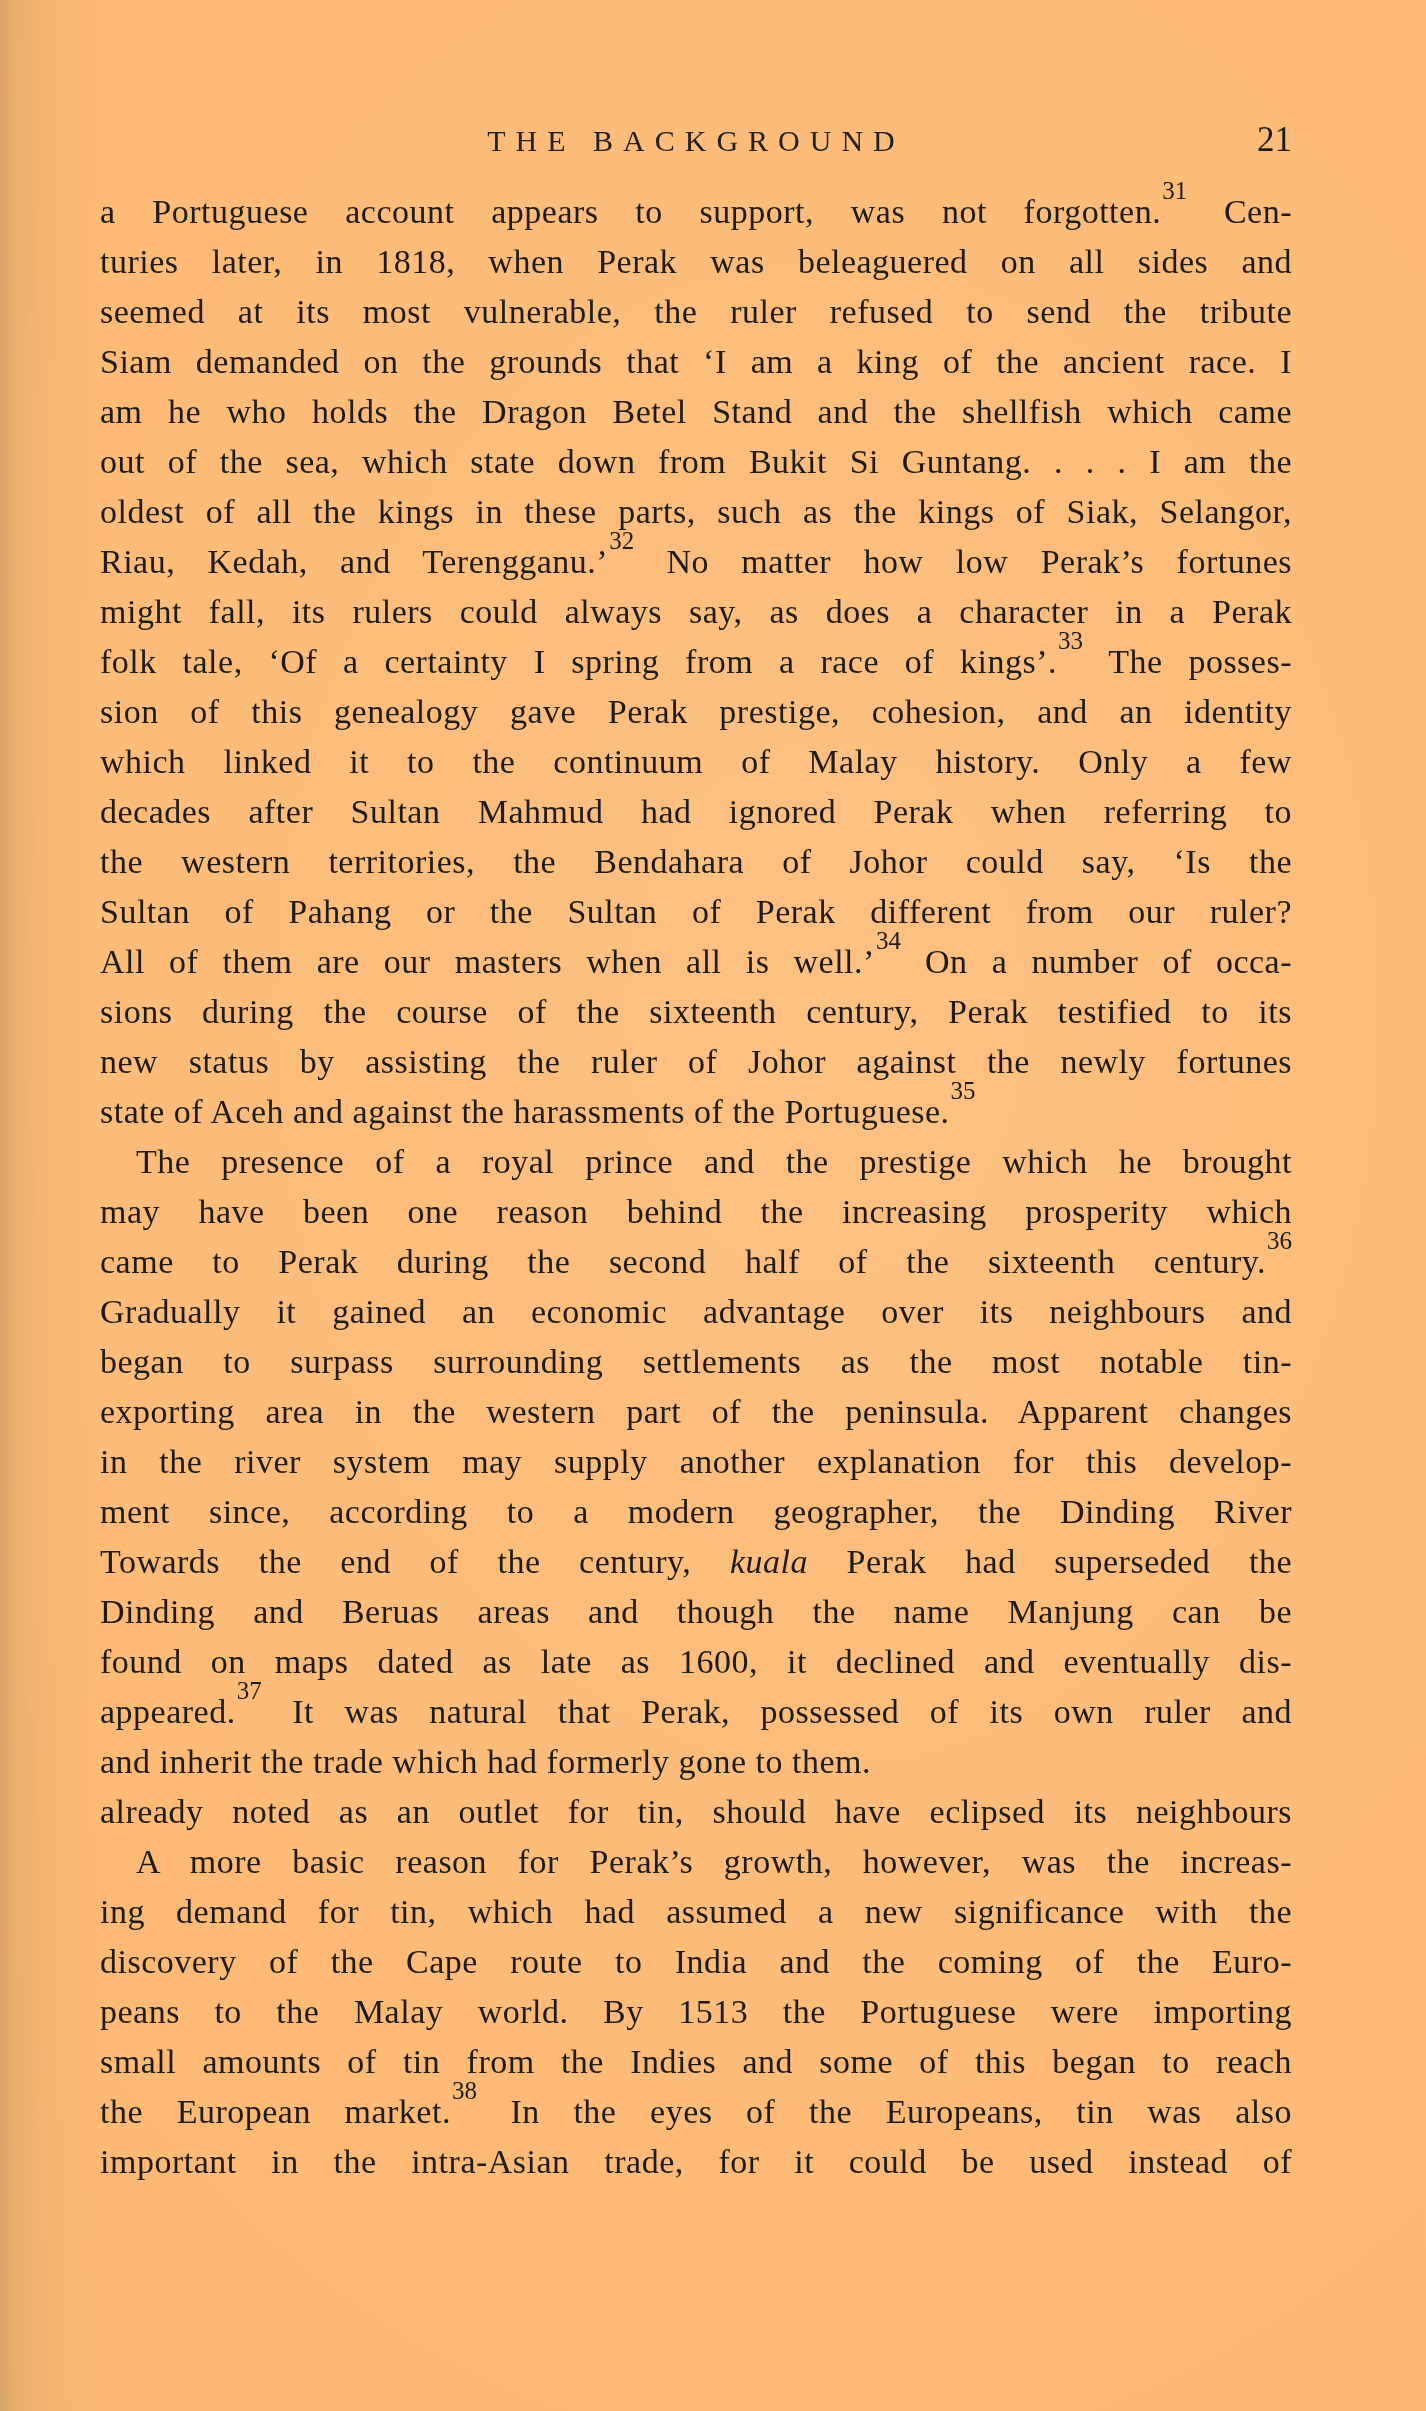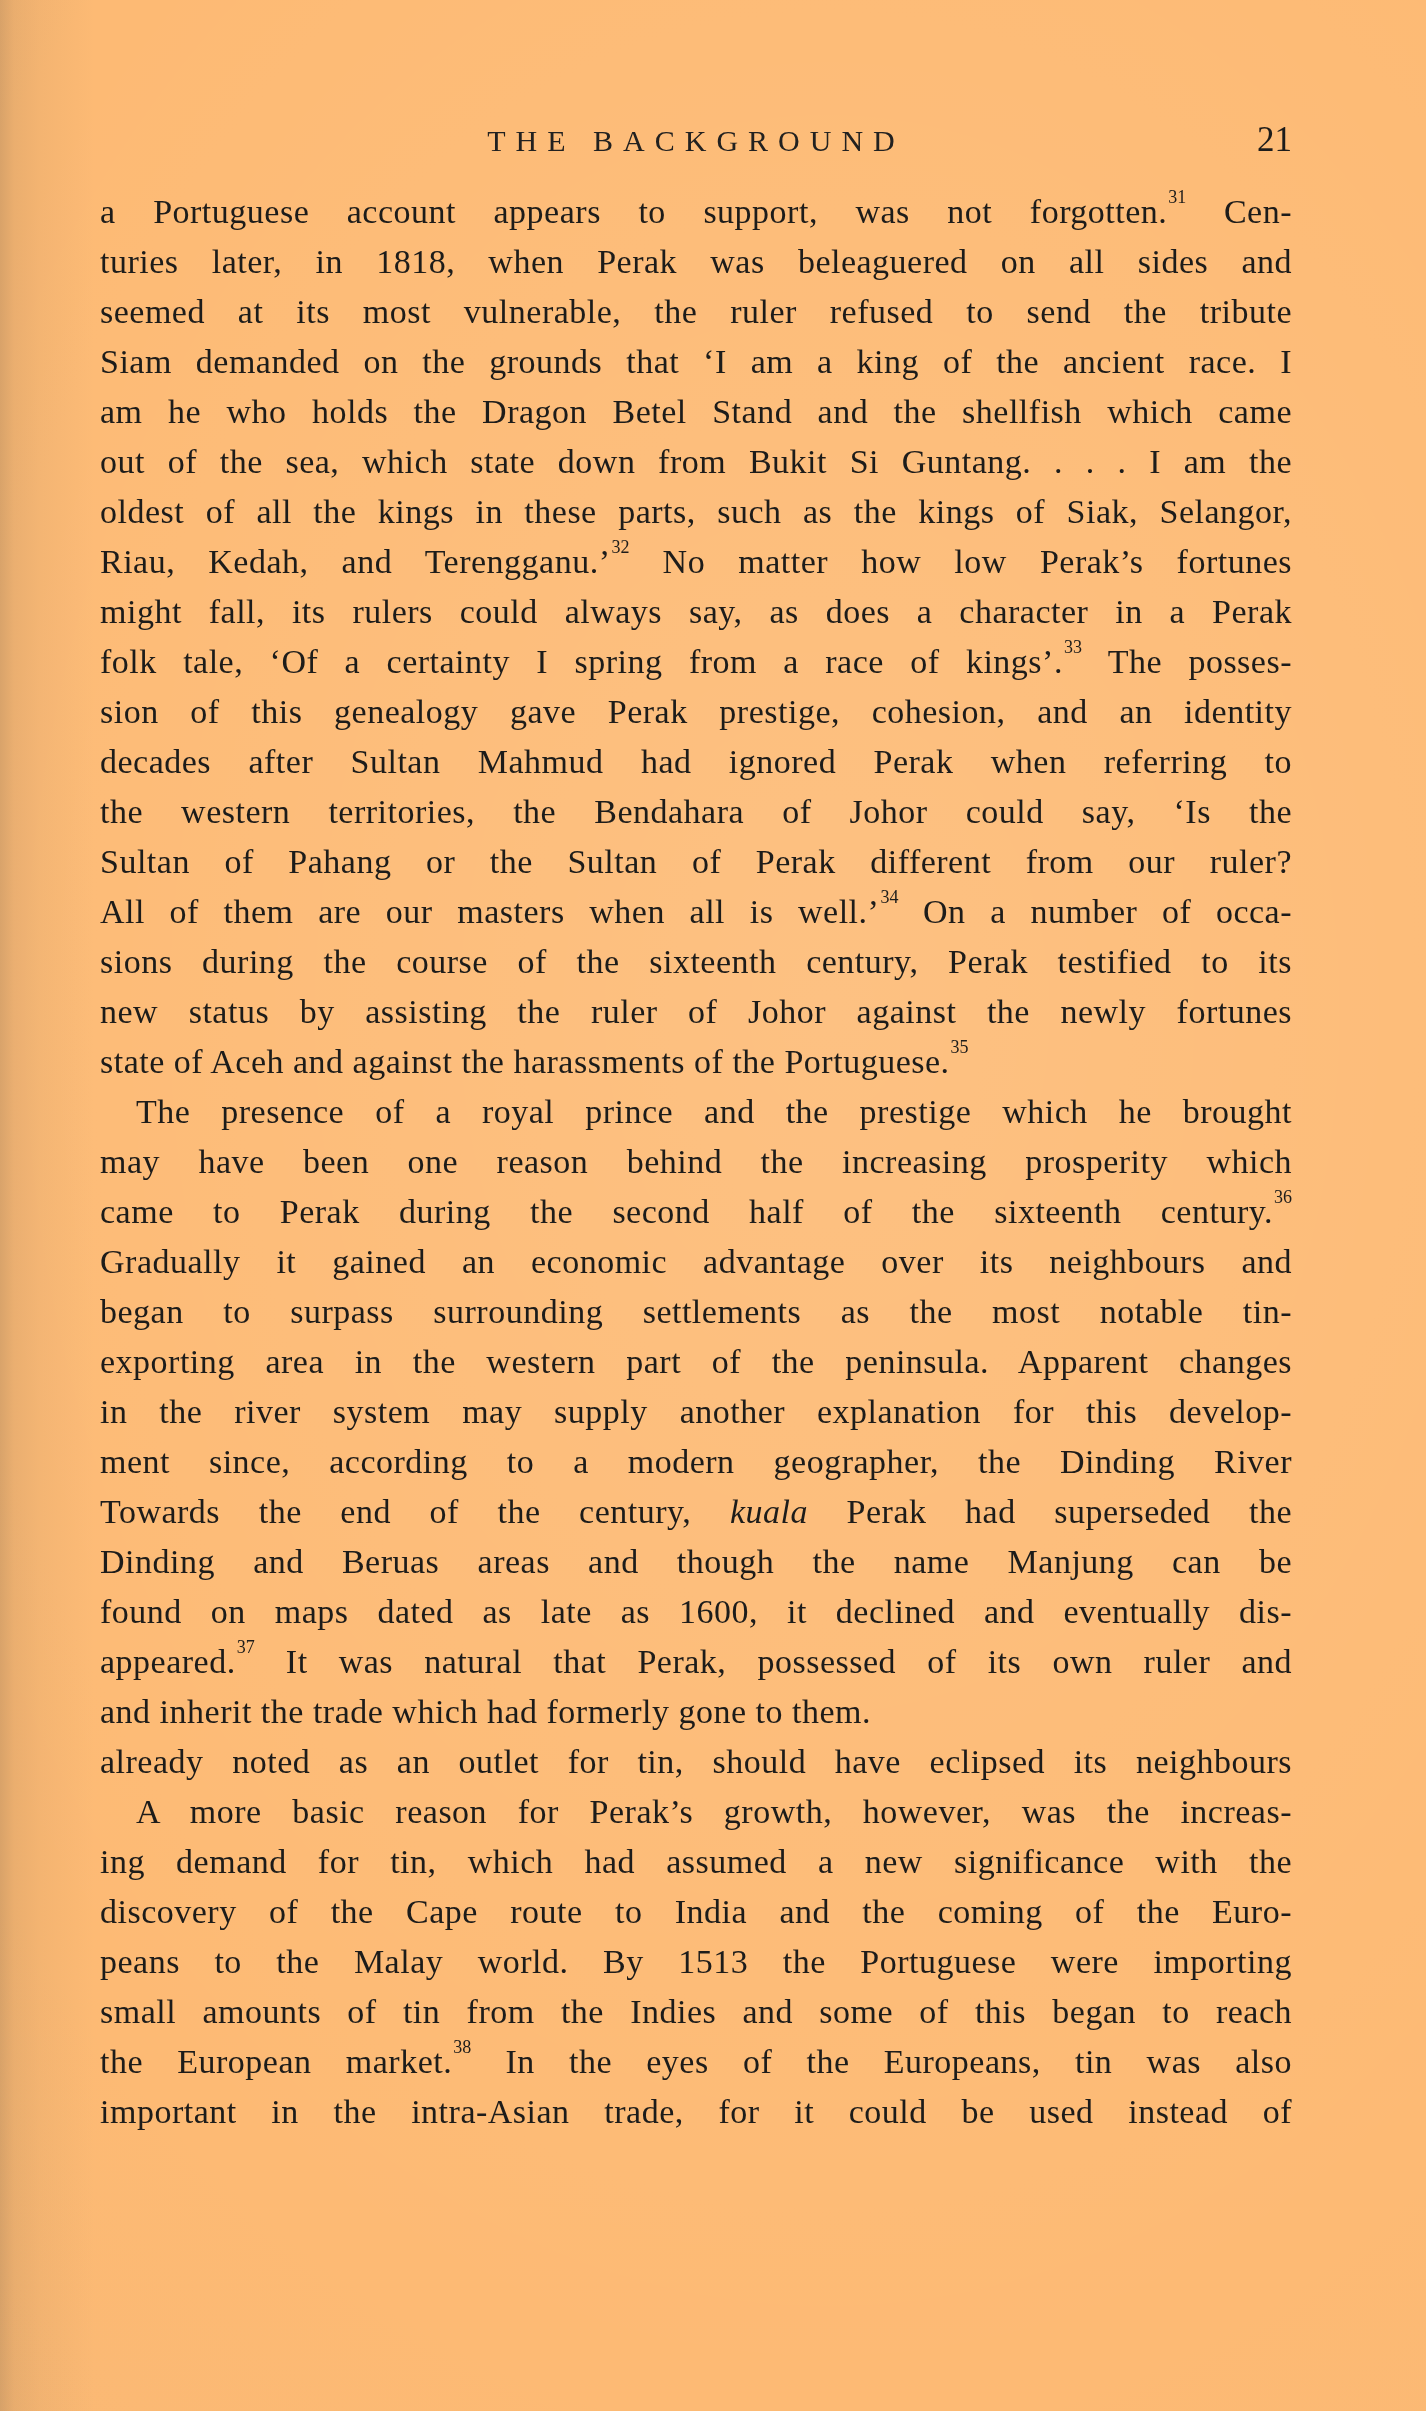--- a/index.html
+++ b/index.html
@@ -66,21 +66,21 @@
   }
   .paragraph { margin: 0; }
   .line {
     text-align: justify;
     text-align-last: justify;
     white-space: normal;
   }
   .line.last { text-align-last: left; }
   .line.indent { text-indent: 36px; }
   .fnref {
-    font-size: 18px;
+    font-size: 25px;
     line-height: 0;
     position: relative;
     top: -0.45em;
     letter-spacing: 0;
     margin-left: 1px;
     margin-top: 28px;
   }
   em { font-style: italic; }
 </style>
 </head>
@@ -98,20 +98,21 @@
           <div class="line"><span>turies later, in 1818, when Perak was beleaguered on all sides and</span></div>
           <div class="line"><span>seemed at its most vulnerable, the ruler refused to send the tribute</span></div>
           <div class="line"><span>Siam demanded on the grounds that ‘I am a king of the ancient race. I</span></div>
           <div class="line"><span>am he who holds the Dragon Betel Stand and the shellfish which came</span></div>
           <div class="line"><span>out of the sea, which state down from Bukit Si Guntang. . . . I am the</span></div>
           <div class="line"><span>oldest of all the kings in these parts, such as the kings of Siak, Selangor,</span></div>
           <div class="line"><span>Riau, Kedah, and Terengganu.’</span><sup class="fnref">32</sup><span> No matter how low Perak’s fortunes</span></div>
           <div class="line"><span>might fall, its rulers could always say, as does a character in a Perak</span></div>
           <div class="line"><span>folk tale, ‘Of a certainty I spring from a race of kings’.</span><sup class="fnref">33</sup><span> The posses-</span></div>
           <div class="line"><span>sion of this genealogy gave Perak prestige, cohesion, and an identity</span></div>
+          <div class="line"><span>which linked it to the continuum of Malay history. Only a few</span></div>
           <div class="line"><span>decades after Sultan Mahmud had ignored Perak when referring to</span></div>
           <div class="line"><span>the western territories, the Bendahara of Johor could say, ‘Is the</span></div>
           <div class="line"><span>Sultan of Pahang or the Sultan of Perak different from our ruler?</span></div>
           <div class="line"><span>All of them are our masters when all is well.’</span><sup class="fnref">34</sup><span> On a number of occa-</span></div>
           <div class="line"><span>sions during the course of the sixteenth century, Perak testified to its</span></div>
           <div class="line"><span>new status by assisting the ruler of Johor against the newly fortunes</span></div>
           <div class="line last"><span>state of Aceh and against the harassments of the Portuguese.</span><sup class="fnref">35</sup></div>
         </div>
         <div class="paragraph">
           <div class="line indent"><span>The presence of a royal prince and the prestige which he brought</span></div>

